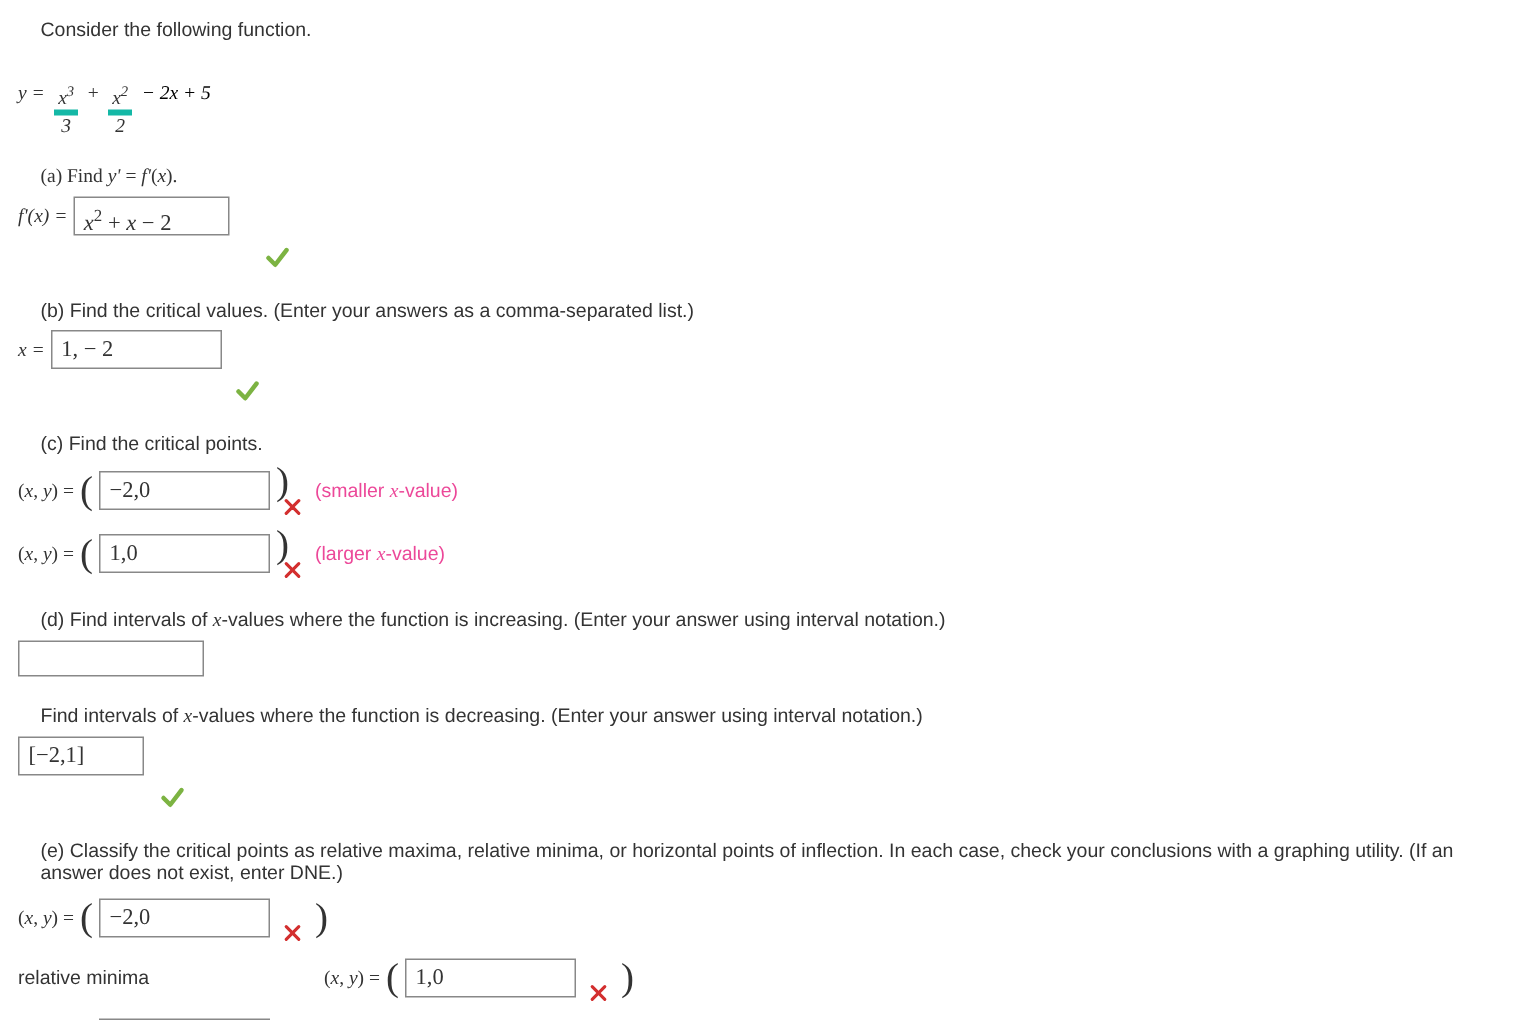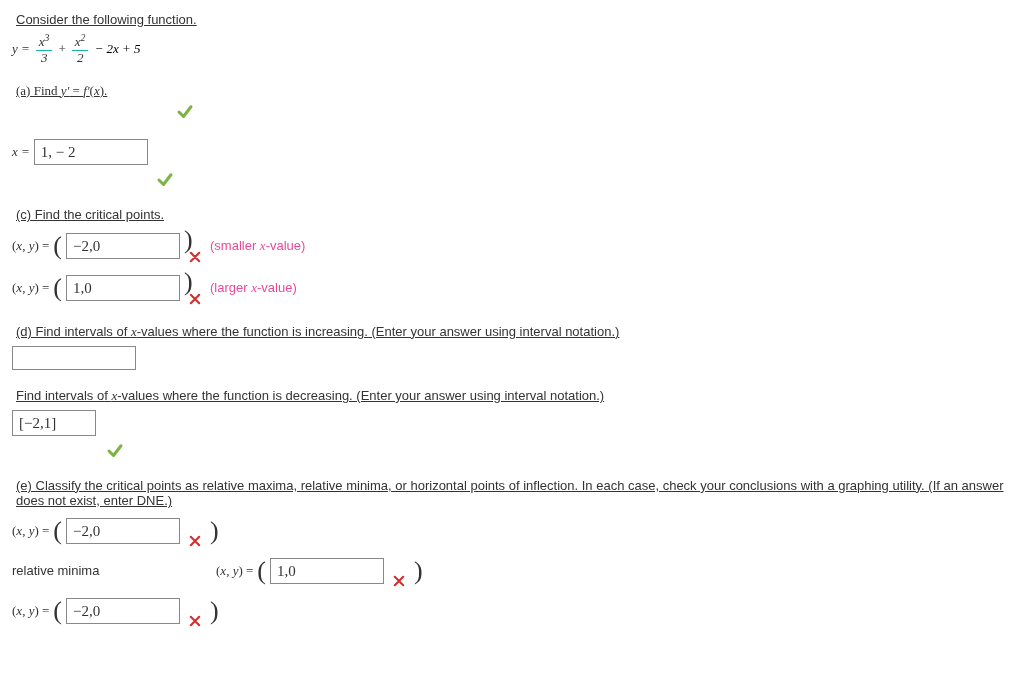--- a/index.html
+++ b/index.html
@@ -4,32 +4,32 @@
 <style>
   body {
     font-family: Arial, Helvetica, sans-serif;
     font-size: 13px;
     color: #333;
     margin: 0;
     padding: 8px 12px;
     background: #fff;
   }
   .section { margin-bottom: 18px; }
-  .q-text { margin: 4px 4px; text-decoration: underline; }
+  .q-text { margin: 4px 15px; }
   .math-ital { font-style: italic; font-family: 'Times New Roman', serif; }
   .math-up { font-family: 'Times New Roman', serif; }
   .frac {
     display: inline-block;
     vertical-align: middle;
     text-align: center;
     font-family: 'Times New Roman', serif;
     font-style: italic;
     margin: 0 2px;
   }
-  .frac .num { display:block; border-bottom: 1px solid #14b8a6; padding: 0 3px; line-height:1.1;}
+  .frac .num { display:block; border-bottom: 4px solid #14b8a6; padding: 0 3px; line-height:1.1;margin-top:24px;}
   .frac .den { display:block; padding: 0 3px; line-height:1.1;}
   .sup { font-size: 0.75em; vertical-align: super; }
   .answer-box {
     border: 1px solid #888;
     background: #fff;
     min-width: 90px;
     height: 24px;
     line-height: 24px;
     padding: 0 6px;
     display: inline-block;
@@ -79,30 +79,37 @@
       <span class="den">2</span>
     </span>
     <span class="math-ital" style="color:#000;"><span style="white-space:pre;text-align:right;">− 2x + 5</span></span>
   </div>
 </div>
 
 <div class="section">
   <div class="q-text">
     <span class="math-up">(a) Find <span class="math-ital">y'</span> = <span class="math-ital">f'</span>(<span class="math-ital">x</span>).</span>
   </div>
+  <div class="row">
+    <span class="math-ital"><span class="math-ital">f'</span>(<span class="math-ital">x</span>) =</span>
+    <span class="answer-box">
+      <span class="math-ital">x</span><span class="sup math-up">2</span> <span class="math-up">+</span> <span class="math-ital">x</span> <span class="minus">−</span> <span class="math-up">2</span>
+    </span>
+  </div>
   <div class="below-right">
     <span class="check-icon">
       <svg viewBox="0 0 24 24">
           <path fill="none" stroke="#7cb342" stroke-width="4" stroke-linecap="round" stroke-linejoin="round" d="M4 12 L10 18 L20 5"></path>
         </svg>
     </span>
   </div>
 </div>
 
 <div class="section">
+  <div class="q-text">(b) Find the critical values. (Enter your answers as a comma-separated list.)</div>
   <div class="row">
     <span class="math-ital">x =</span>
     <span class="answer-box answer-box-wide">1, − 2</span>
   </div>
   <div class="below-right" style="margin-left:140px;">
     <span class="check-icon">
       <svg viewBox="0 0 24 24">
           <path fill="none" stroke="#7cb342" stroke-width="4" stroke-linecap="round" stroke-linejoin="round" d="M4 12 L10 18 L20 5"></path>
         </svg>
     </span>

